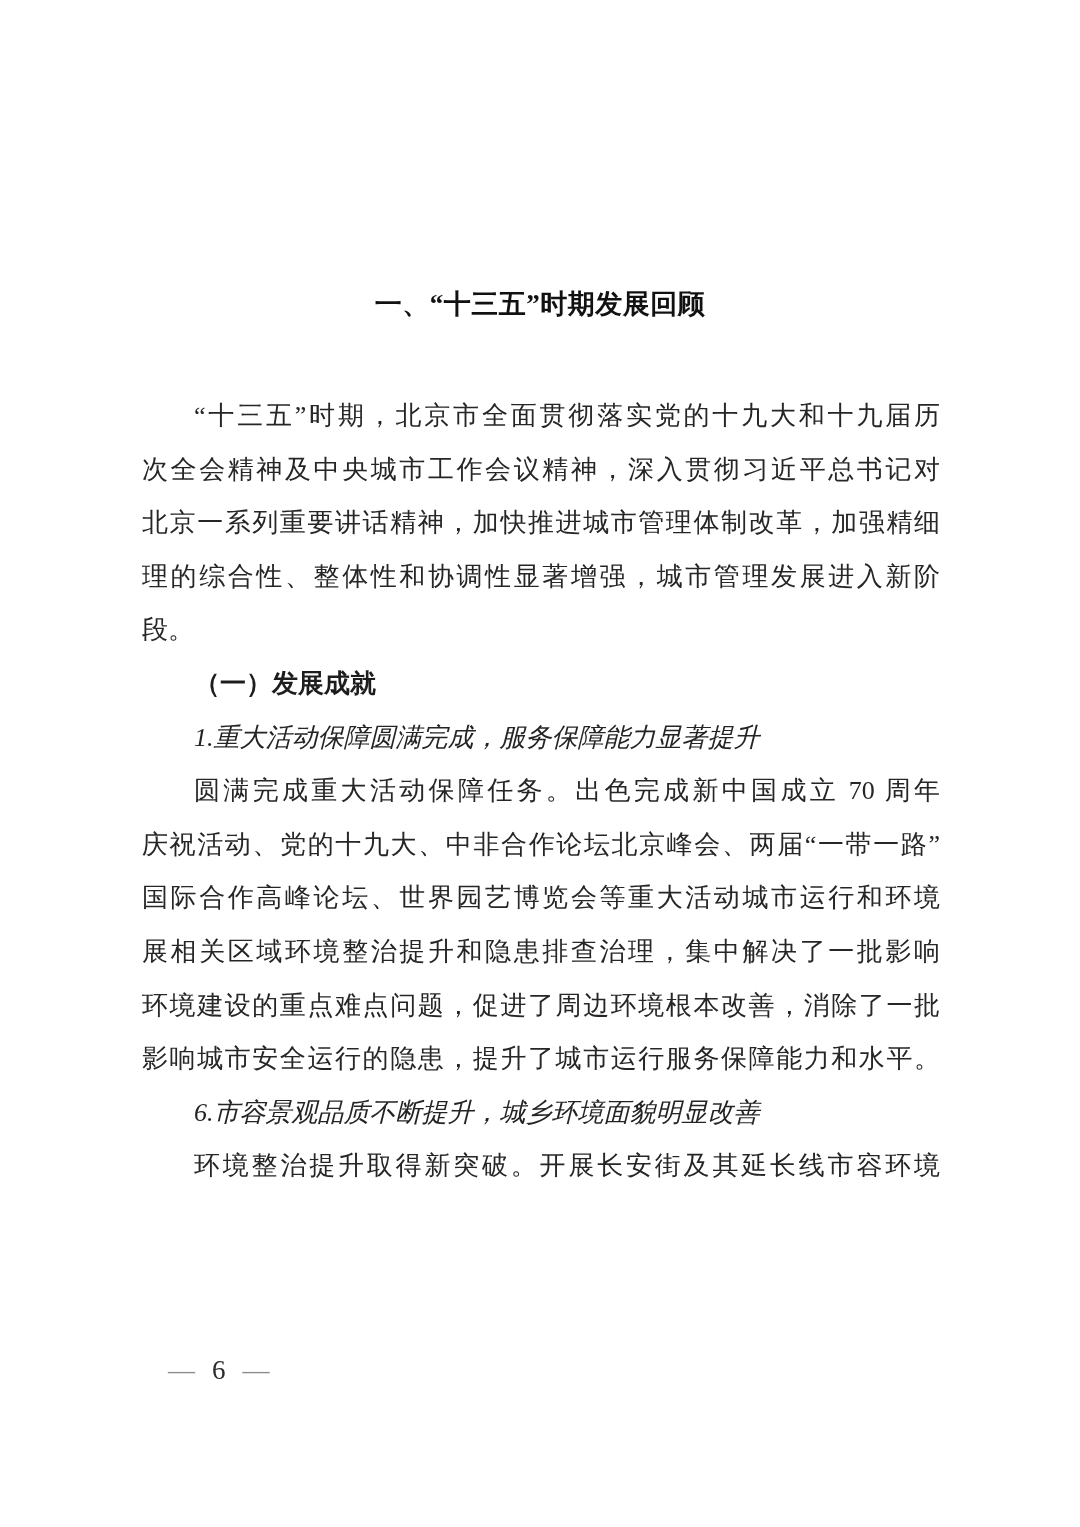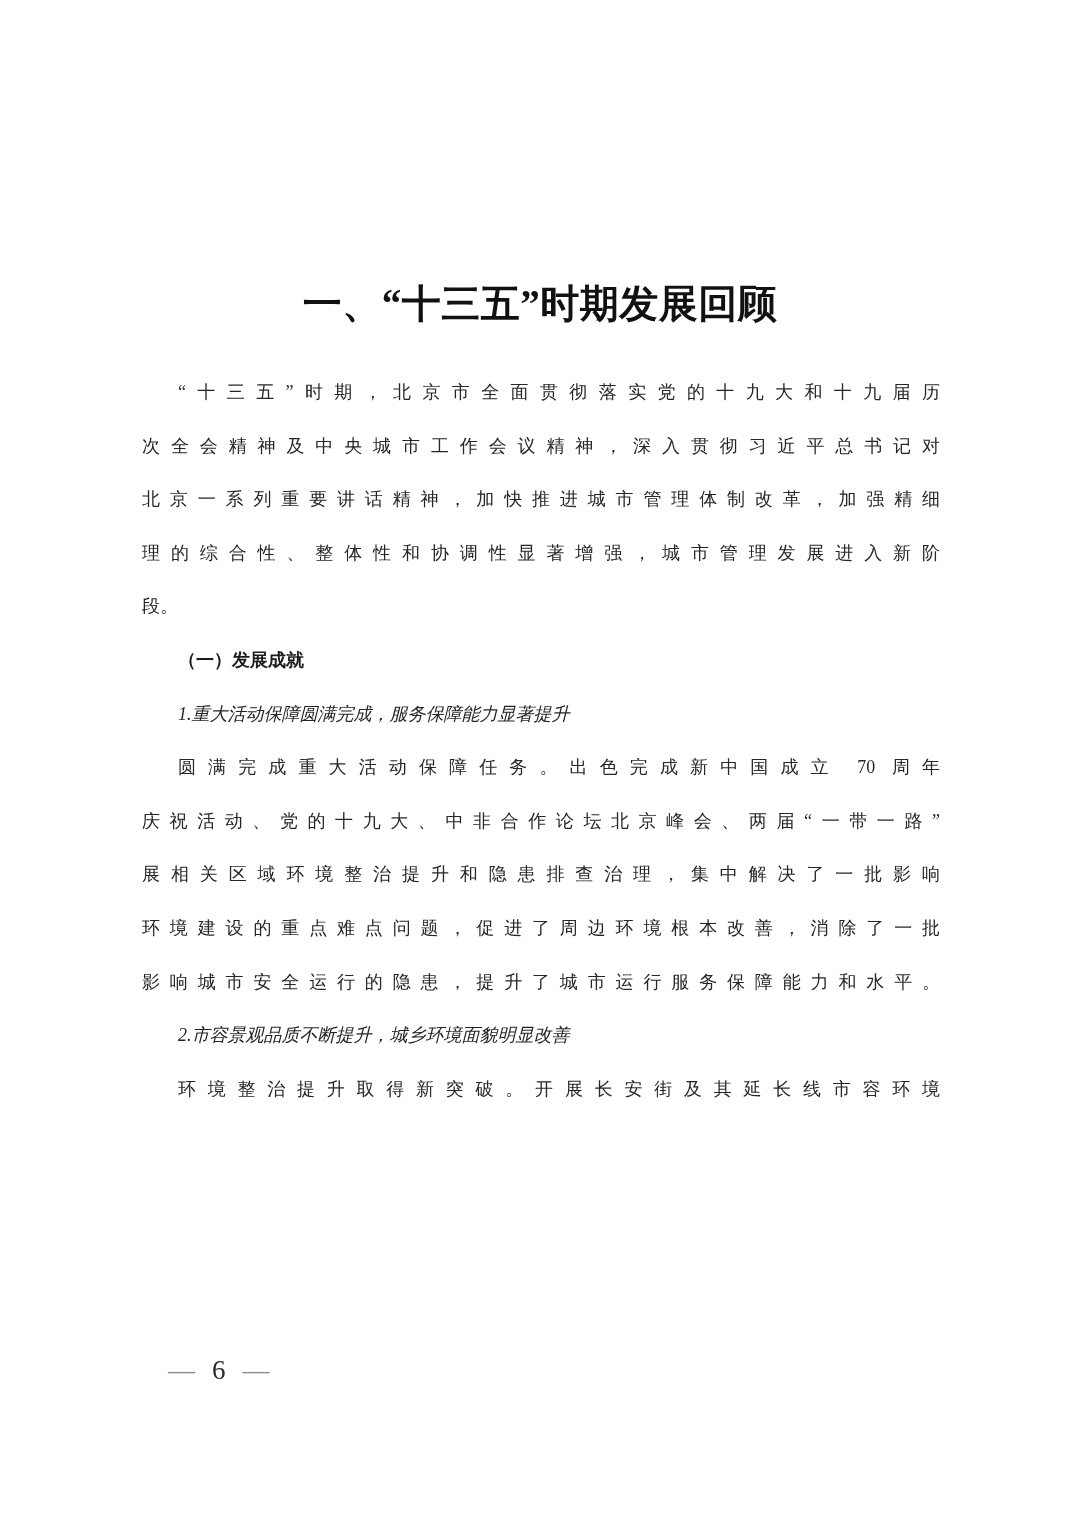--- a/index.html
+++ b/index.html
@@ -15,32 +15,32 @@
     overflow: hidden;
     font-family: "Liberation Serif", "DejaVu Serif", serif;
     color: #262626;
   }
   .doc-title {
     position: absolute;
     top: 281px;
     left: 0;
     width: 1080px;
     text-align: center;
-    font-size: 39px;
+    font-size: 27px;
     line-height: 46px;
     font-weight: 700;
     color: #111111;
     letter-spacing: 0.5px;
   }
   .body-text {
     position: absolute;
     left: 142px;
-    top: 366px;
+    top: 389px;
     width: 798px;
-    font-size: 18px;
+    font-size: 26px;
     line-height: 53.6px;
   }
   .line {
     height: 53.6px;
     text-align: justify;
     
   }
   .line.fill {
     text-align-last: justify;
   }
@@ -86,26 +86,27 @@
     <div class="line fill">北京一系列重要讲话精神，加快推进城市管理体制改革，加强精细</div>
     <div class="line fill">理的综合性、整体性和协调性显著增强，城市管理发展进入新阶</div>
     <div class="line">段。</div>
 
     <div class="line start heading-kai">（一）发展成就</div>
 
     <div class="line start item-heading">1.重大活动保障圆满完成，服务保障能力显著提升</div>
 
     <div class="line fill start">圆满完成重大活动保障任务。出色完成新中国成立 70 周年</div>
     <div class="line fill">庆祝活动、党的十九大、中非合作论坛北京峰会、两届“一带一路”</div>
+    <div class="line fill">国际合作高峰论坛、世界园艺博览会等重大活动城市运行和环境</div>
 
     <div class="line fill">展相关区域环境整治提升和隐患排查治理，集中解决了一批影响</div>
     <div class="line fill">环境建设的重点难点问题，促进了周边环境根本改善，消除了一批</div>
     <div class="line fill">影响城市安全运行的隐患，提升了城市运行服务保障能力和水平。</div>
 
-    <div class="line start item-heading">2.市容景观品质不断提升，城乡环境面貌明显改善</div>
+    <div class="line start item-heading">6.市容景观品质不断提升，城乡环境面貌明显改善</div>
 
     <div class="line fill start">环境整治提升取得新突破。开展长安街及其延长线市容环境</div>
 
   </div>
 
   <div class="page-footer">
     <span class="footer-dash">—</span><span class="page-number">6</span><span class="footer-dash">—</span>
   </div>
 
 </div>

